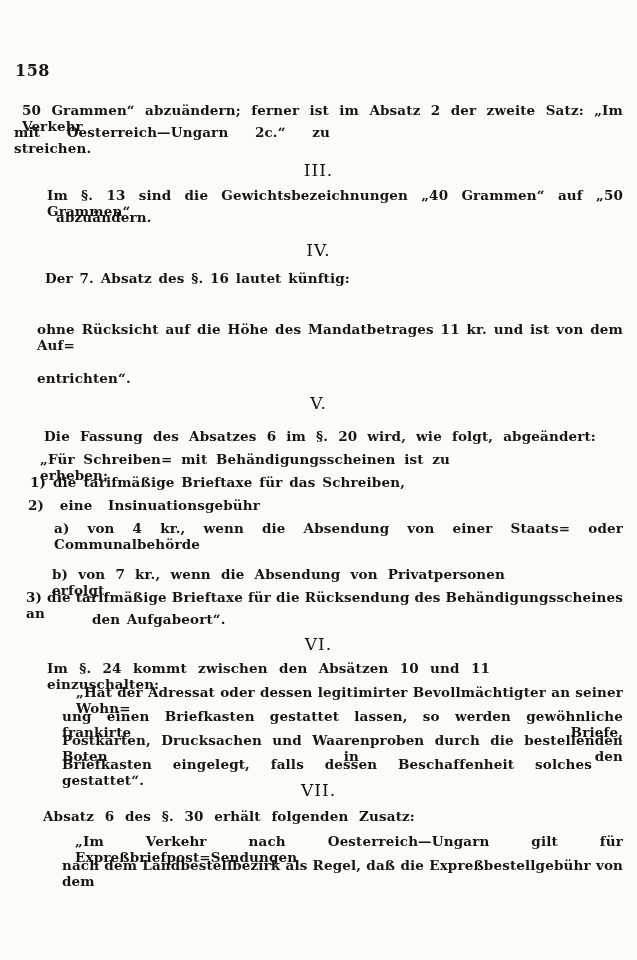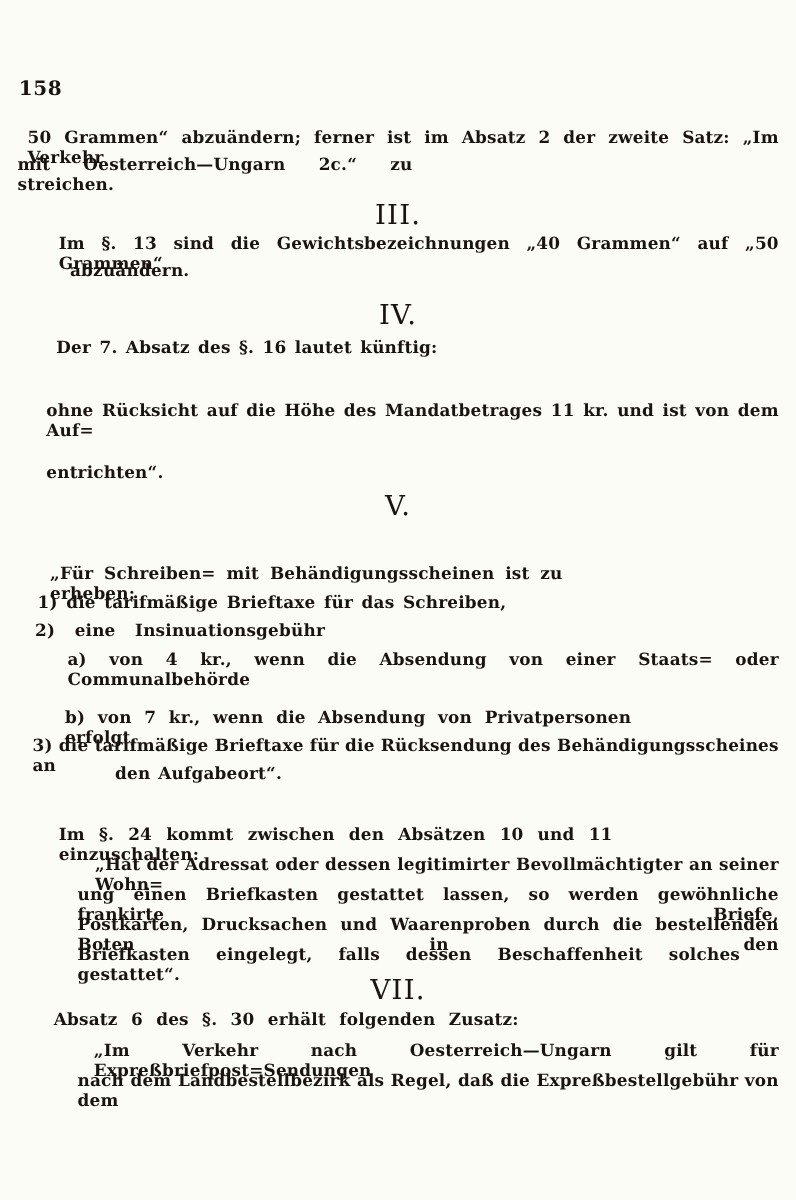--- a/index.html
+++ b/index.html
@@ -25,21 +25,21 @@
     top: 61px;
     font-size: 16px;
     font-weight: bold;
     letter-spacing: 0.5px;
   }
   .heading {
     position: absolute;
     left: 0;
     width: 637px;
     text-align: center;
-    font-size: 22px;
+    font-size: 17px;
     font-weight: 400;
     letter-spacing: 1px;
   }
   .line {
     position: absolute;
     height: 20px;
     font-size: 13.5px;
     font-weight: bold;
     letter-spacing: 0.15px;
     word-spacing: 1.5px;
@@ -61,27 +61,29 @@
 <div class="line just" style="left: 22px; top: 102px; width: 601px;">50 Grammen“ abzuändern; ferner ist im Absatz 2 der zweite Satz: „Im Verkehr</div>
     <div class="line just" style="left: 14px; top: 124px; width: 316px;">mit Oesterreich—Ungarn 2c.“ zu streichen.</div>
     <div class="heading" style="top: 160px;">III.</div>
     <div class="line just" style="left: 47px; top: 187px; width: 576px;">Im §. 13 sind die Gewichtsbezeichnungen „40 Grammen“ auf „50 Grammen“</div>
     <div class="line" style="left: 14px; top: 209px; margin-left: 42px;">abzuändern.</div>
     <div class="heading" style="top: 240px;">IV.</div>
     <div class="line just" style="left: 45px; top: 270px; width: 305px;">Der 7. Absatz des §. 16 lautet künftig:</div>
     <div class="line just" style="left: 37px; top: 321px; width: 586px;">ohne Rücksicht auf die Höhe des Mandatbetrages 11 kr. und ist von dem Auf=</div>
     <div class="line" style="left: 37px; top: 370px;">entrichten“.</div>
     <div class="heading" style="top: 393px;">V.</div>
+    <div class="line just" style="left: 44px; top: 428px; width: 552px;">Die Fassung des Absatzes 6 im §. 20 wird, wie folgt, abgeändert:</div>
     <div class="line just" style="left: 40px; top: 451px; width: 410px;">„Für Schreiben= mit Behändigungsscheinen ist zu erheben:</div>
     <div class="line just" style="left: 30px; top: 474px; width: 375px;">1) die tarifmäßige Brieftaxe für das Schreiben,</div>
     <div class="line just" style="left: 28px; top: 497px; width: 232px;">2) eine Insinuationsgebühr</div>
     <div class="line just" style="left: 54px; top: 520px; width: 569px;">a) von 4 kr., wenn die Absendung von einer Staats= oder Communalbehörde</div>
     <div class="line just" style="left: 52px; top: 566px; width: 453px;">b) von 7 kr., wenn die Absendung von Privatpersonen erfolgt,</div>
     <div class="line just" style="left: 26px; top: 589px; width: 597px;">3) die tarifmäßige Brieftaxe für die Rücksendung des Behändigungsscheines an</div>
     <div class="line" style="left: 52px; top: 611px; margin-left: 40px;">den Aufgabeort“.</div>
+    <div class="heading" style="top: 634px;">VI.</div>
     <div class="line just" style="left: 47px; top: 660px; width: 443px;">Im §. 24 kommt zwischen den Absätzen 10 und 11 einzuschalten:</div>
     <div class="line just" style="left: 76px; top: 684px; width: 547px;">„Hat der Adressat oder dessen legitimirter Bevollmächtigter an seiner Wohn=</div>
     <div class="line just" style="left: 62px; top: 708px; width: 561px;">ung einen Briefkasten gestattet lassen, so werden gewöhnliche frankirte Briefe,</div>
     <div class="line just" style="left: 62px; top: 732px; width: 561px;">Postkarten, Drucksachen und Waarenproben durch die bestellenden Boten in den</div>
     <div class="line just" style="left: 62px; top: 756px; width: 530px;">Briefkasten eingelegt, falls dessen Beschaffenheit solches gestattet“.</div>
     <div class="heading" style="top: 780px;">VII.</div>
     <div class="line just" style="left: 43px; top: 808px; width: 372px;">Absatz 6 des §. 30 erhält folgenden Zusatz:</div>
     <div class="line just" style="left: 62px; top: 857px; width: 561px;">nach dem Landbestellbezirk als Regel, daß die Expreßbestellgebühr von dem</div>
     <div class="line just" style="left: 75px; top: 833px; width: 548px;">„Im Verkehr nach Oesterreich—Ungarn gilt für Expreßbriefpost=Sendungen</div>
   </div>

